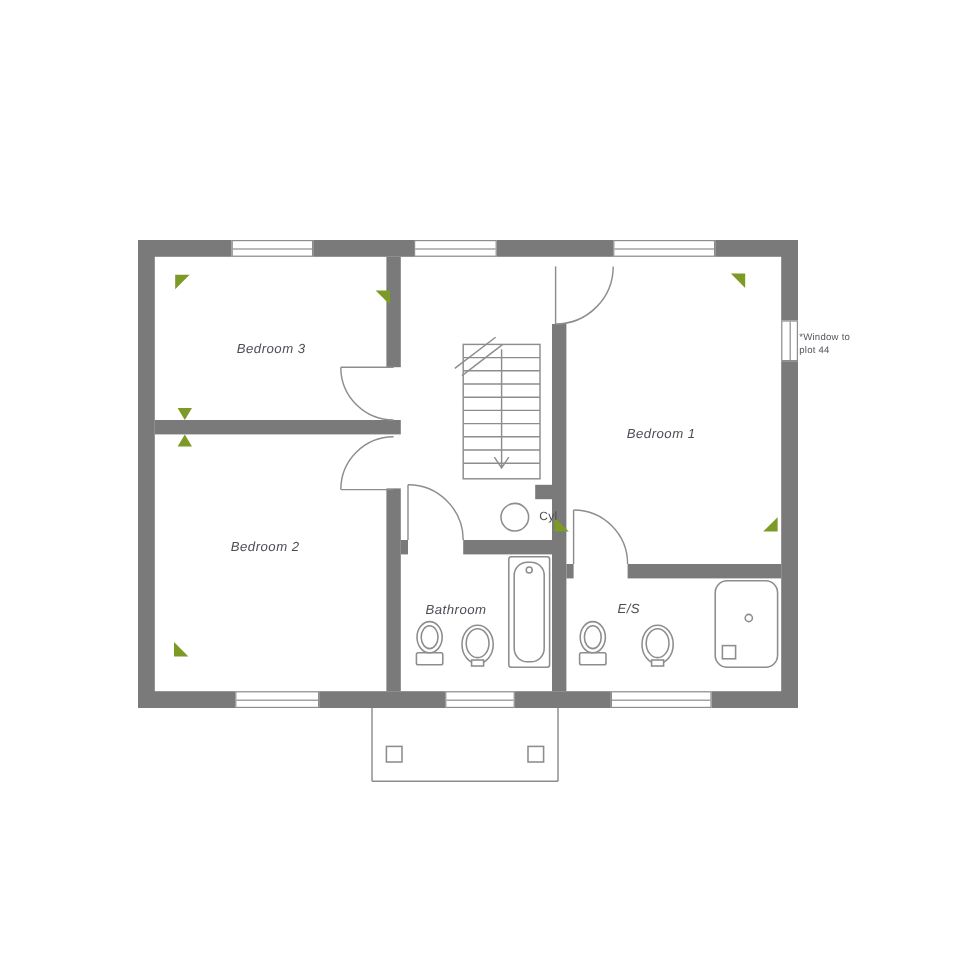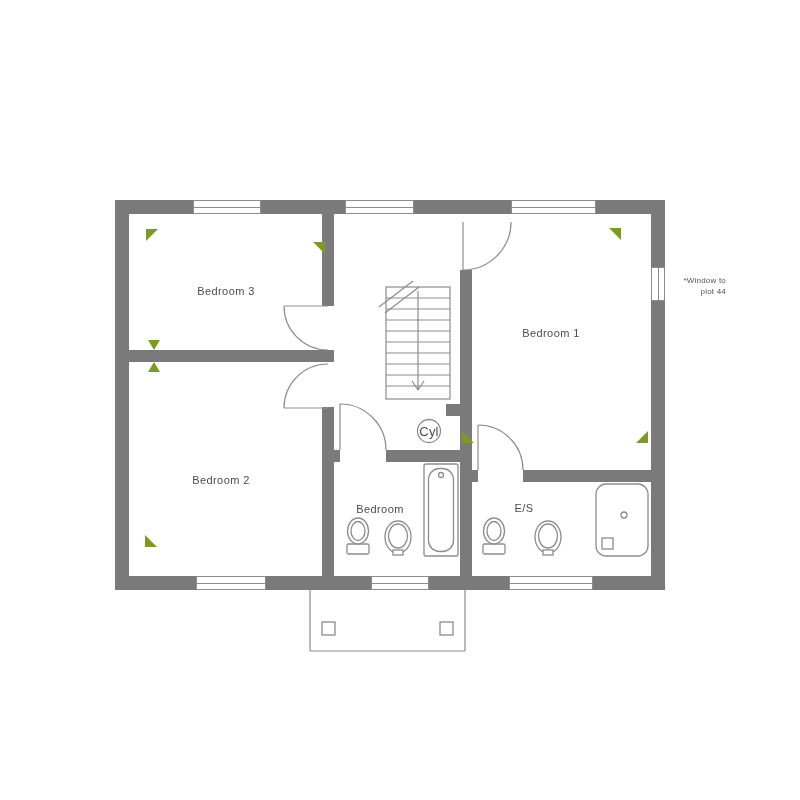--- a/index.html
+++ b/index.html
@@ -16,25 +16,25 @@
   .window{position:absolute;background:#fff;border:1px solid var(--line);box-sizing:border-box;}
   .window .mid{position:absolute;background:var(--line);display:block;}
   .wh .mid{left:0;right:0;top:50%;height:1px;margin-top:-0.5px;}
   .wv .mid{top:0;bottom:0;left:50%;width:1px;margin-left:-0.5px;}
   svg.overlay{position:absolute;left:0;top:0;width:800px;height:800px;}
   .ln{stroke:var(--line);fill:none;stroke-width:1.2;}
   .fx{stroke:var(--line);fill:#fff;stroke-width:1.3;}
   .fxn{stroke:var(--line);fill:none;stroke-width:1.3;}
   .mk{fill:var(--marker);stroke:none;}
   .room-label{position:absolute;transform:translate(-50%,-50%);font-size:11px;
-              letter-spacing:.4px;color:var(--text);white-space:nowrap;}
-  .cyl-text{position:absolute;transform:translate(-50%,-50%);font-size:13px;
-            color:var(--text);letter-spacing:.2px;}
+              letter-spacing:.4px;color:var(--text);white-space:nowrap;font-style:italic;}
+  .cyl-text{position:absolute;transform:translate(-50%,-50%);font-size:10px;
+            color:var(--text);letter-spacing:.2px;margin-left:28px;}
   .note{position:absolute;font-size:8px;line-height:1.35;color:#55555d;
-        text-align:right;width:60px;letter-spacing:.2px;}
+        text-align:left;width:60px;letter-spacing:.2px;}
 </style>
 </head>
 <body>
 
 <div class="canvas">
 
   <div class="wall" style="left:115px;top:200px;width:550px;height:14px"></div>
   <div class="wall" style="left:115px;top:576px;width:550px;height:14px"></div>
   <div class="wall" style="left:115px;top:200px;width:14px;height:390px"></div>
   <div class="wall" style="left:651px;top:200px;width:14px;height:390px"></div>
@@ -149,23 +149,23 @@
       <polygon class="mk" points="148,340 160,340 154,350"></polygon>
       <polygon class="mk" points="148,372 160,372 154,362"></polygon>
       <polygon class="mk" points="145,535 145,547 157,547"></polygon>
       <polygon class="mk" points="609,228 621,228 621,240"></polygon>
       <polygon class="mk" points="648,431 648,443 636,443"></polygon>
       <polygon class="mk" points="462,431 462,443 474,443"></polygon>
     </g>
   </svg>
 
   <div class="room-label" style="left:226px;top:291px">Bedroom 3</div>
-  <div class="room-label" style="left:221px;top:480px">Bedroom 2</div>
-  <div class="room-label" style="left:551px;top:333px">Bedroom 1</div>
-  <div class="room-label" style="left:380px;top:509px">Bedroom</div>
+  <div class="room-label" style="left:221px;top:456px">Bedroom 2</div>
+  <div class="room-label" style="left:551px;top:362px">Bedroom 1</div>
+  <div class="room-label" style="left:380px;top:509px">Bathroom</div>
   <div class="room-label" style="left:524px;top:508px">E/S</div>
   <div class="cyl-text" style="left:429px;top:431px">Cyl</div>
 
   <div class="note" style="left:666px;top:276px">
     <div>*Window to</div>
     <div>plot 44</div>
   </div>
 
 </div>
 

